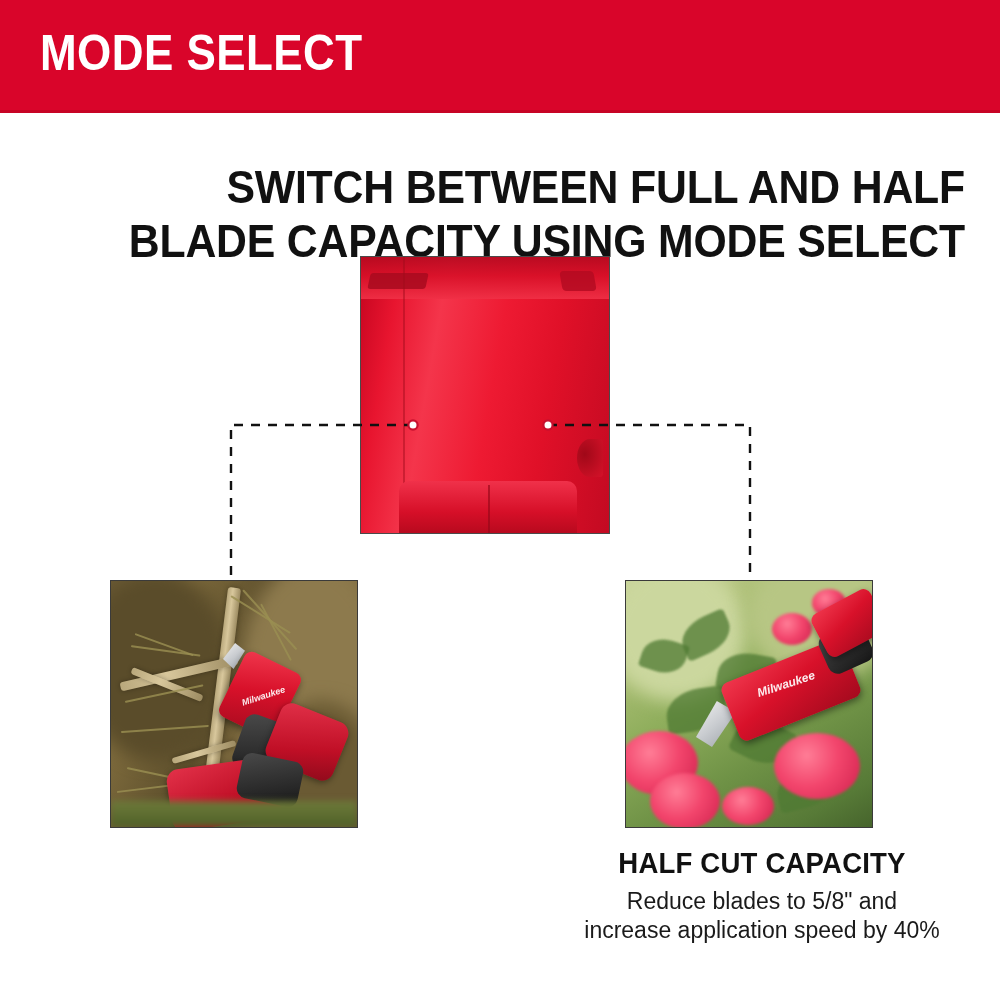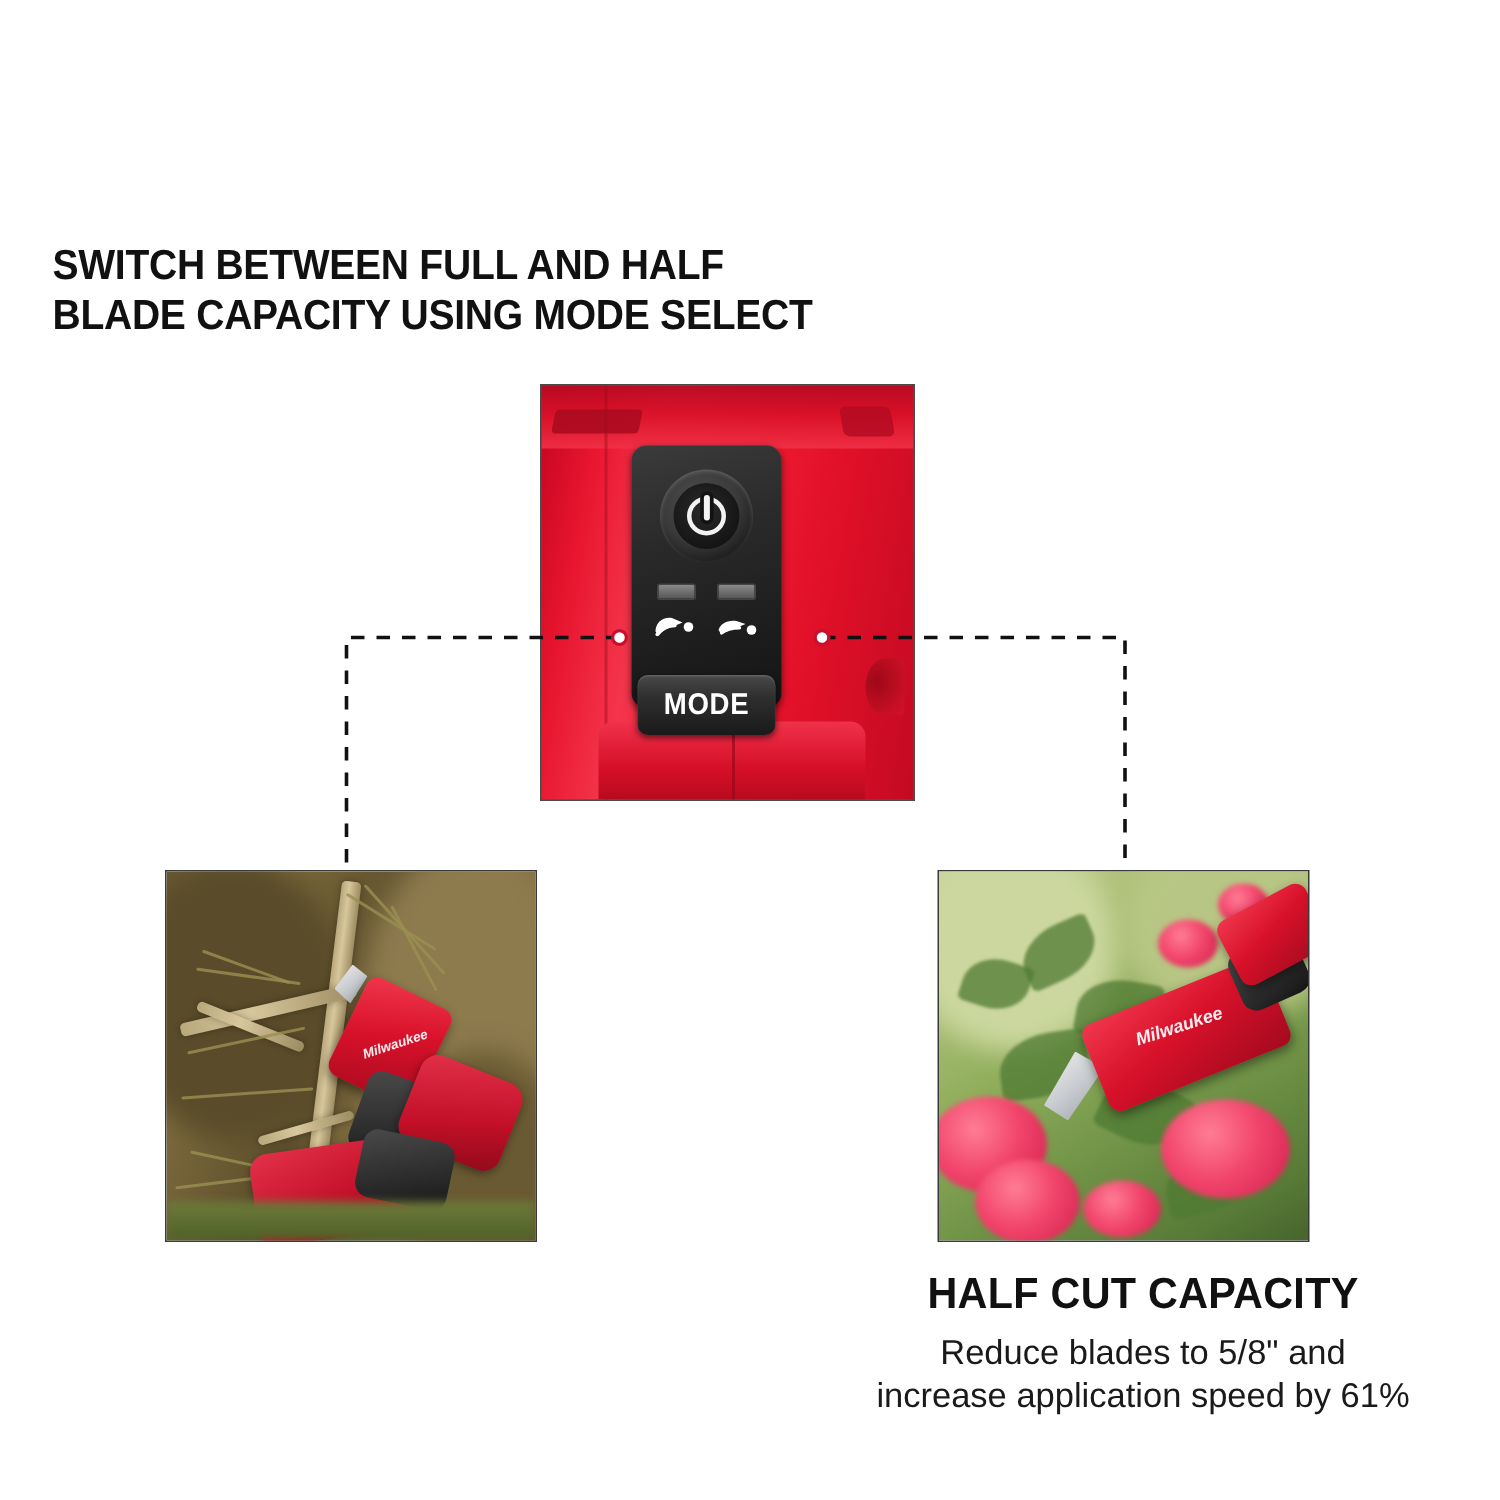--- a/index.html
+++ b/index.html
@@ -44,24 +44,24 @@
     white-space: nowrap;
     line-height: 1;
   }
 
   
   .headline {
     position: absolute;
     left: 0;
     top: 160px;
     width: 1000px;
-    text-align: left;
+    text-align: right;
     color: #111111;
     font-weight: bold;
-    font-size: 28px;
+    font-size: 46px;
     line-height: 1.18;
     letter-spacing: -0.2px;
   }
   .headline-line {
     display: block;
     transform: scaleX(0.93);
   }
 
   
   .tool-photo {
@@ -351,67 +351,40 @@
     font-weight: normal;
     line-height: 1.25;
     color: #1a1a1a;
   }
 </style>
 </head>
 <body>
 
 <div class="page">
 
+  <div class="header-banner">
+    <div class="header-title">MODE SELECT</div>
+  </div>
 
   <div class="headline">
     <span class="headline-line">SWITCH BETWEEN FULL AND HALF</span>
     <span class="headline-line">BLADE CAPACITY USING MODE SELECT</span>
   </div>
 
   <div class="tool-photo">
     <div class="tool-body"></div>
     <div class="tool-bevel-top"></div>
     <div class="tool-notch-l"></div>
     <div class="tool-notch-r"></div>
     <div class="tool-seam-v"></div>
     <div class="tool-dimple"></div>
     <div class="tool-foot">
       <div class="tool-foot-seam"></div>
     </div>
 
-    <div class="control-pad">
-
-      <div class="power-ring">
-        <div class="power-inner">
-          <div class="power-glyph"></div>
-        </div>
-      </div>
-
-      <div class="led-row">
-        <div class="led-bar"></div>
-        <div class="led-bar"></div>
-      </div>
-
-      <div class="mode-icon-row">
-        <svg class="blade-icon" viewBox="0 0 30 20">
-          <path d="M2 14 C2 8, 7 4, 13 5 L20 8 L13 11 C9 12, 6 14, 4 17 Z" fill="#ffffff"></path>
-          <path d="M3 16 C6 12, 10 10, 15 10" stroke="#ffffff" stroke-width="2.2" fill="none" stroke-linecap="round"></path>
-          <circle cx="24" cy="11" r="3.2" fill="#ffffff"></circle>
-        </svg>
-        <svg class="blade-icon" viewBox="0 0 30 20">
-          <path d="M2 13 C3 9, 8 6, 14 7 L20 9 L14 11.5 C10 12.5, 6 14, 4 16 Z" fill="#ffffff"></path>
-          <path d="M4 15 C7 12.5, 11 11.5, 16 11.5" stroke="#ffffff" stroke-width="2.2" fill="none" stroke-linecap="round"></path>
-          <circle cx="24" cy="13" r="3.2" fill="#ffffff"></circle>
-        </svg>
-      </div>
-
-      <div class="mode-button">
-        <span class="mode-button-label">MODE</span>
-      </div>
-    </div>
   </div>
 
   <svg class="callouts" viewBox="0 0 1000 1000">
 
     <path d="M 413 425 L 231 425 L 231 580" stroke="#111111" stroke-width="2.4" fill="none" stroke-dasharray="9 8" stroke-linecap="butt"></path>
 
     <path d="M 548 425 L 750 425 L 750 580" stroke="#111111" stroke-width="2.4" fill="none" stroke-dasharray="9 8" stroke-linecap="butt"></path>
 
     <circle cx="413" cy="425" r="4.6" fill="#ffffff" stroke="#c8102e" stroke-width="2.2"></circle>
     <circle cx="548" cy="425" r="4.6" fill="#ffffff" stroke="#c8102e" stroke-width="2.2"></circle>
@@ -476,17 +449,17 @@
     <div class="brand-mark" style="left:130px; top:96px; font-size:12px;">Milwaukee</div>
     <div class="glove-dark" style="left:196px; top:46px; width:48px; height:42px; transform:rotate(-24deg);"></div>
     <div class="pruner-body" style="left:190px; top:18px; width:66px; height:48px; transform:rotate(-28deg);"></div>
   </div>
 
 
   <div class="caption caption-right">
     <div class="caption-title">HALF CUT CAPACITY</div>
     <div class="caption-sub">
       <span>Reduce blades to 5/8" and</span><br>
-      <span>increase application speed by 61%</span>
+      <span>increase application speed by 40%</span>
     </div>
   </div>
 
 </div>
 
 </body></html>

